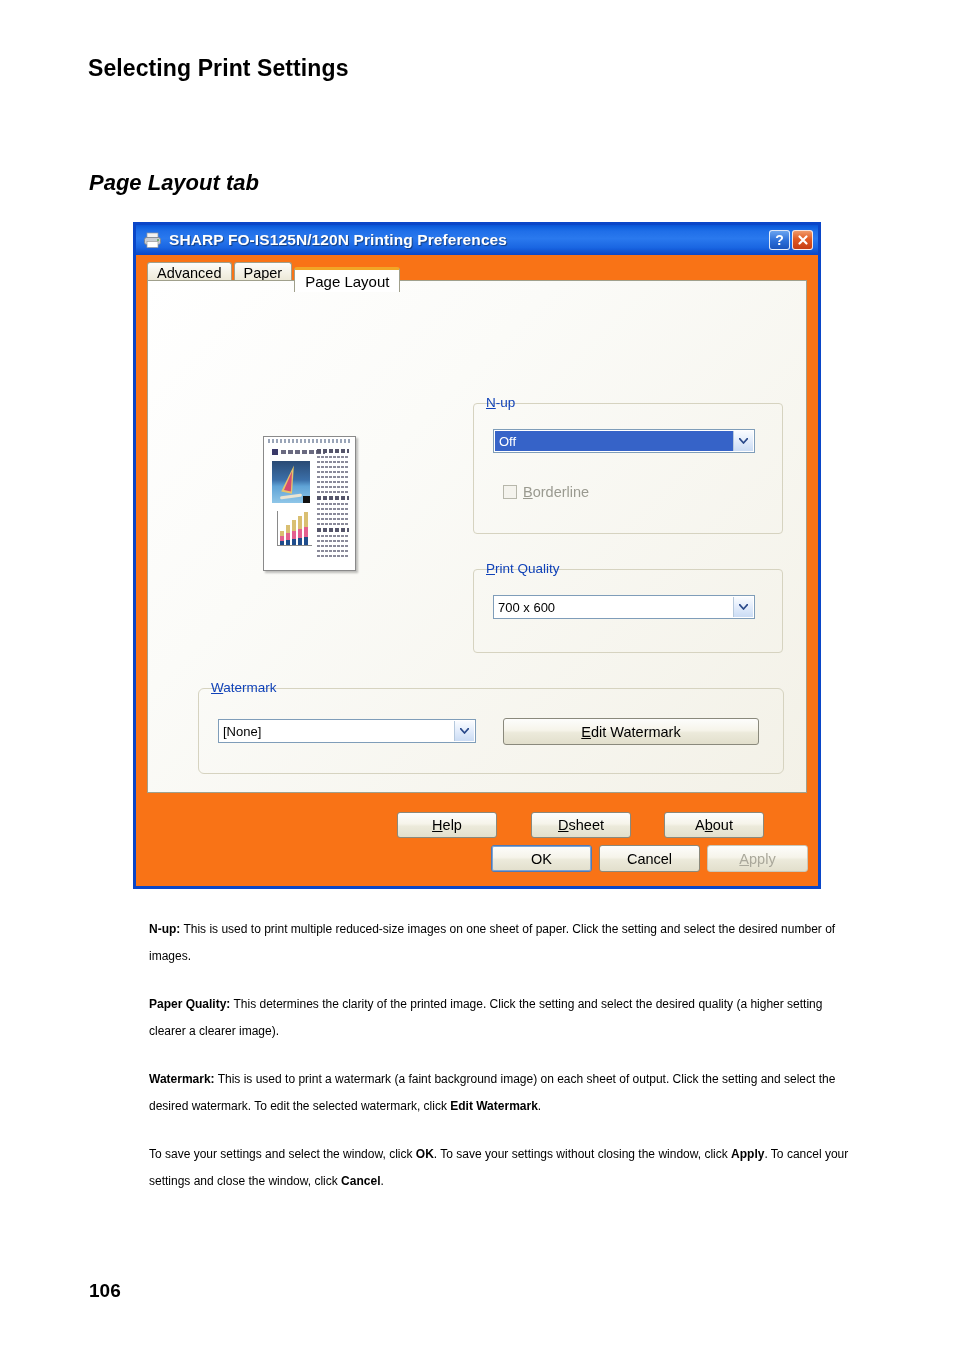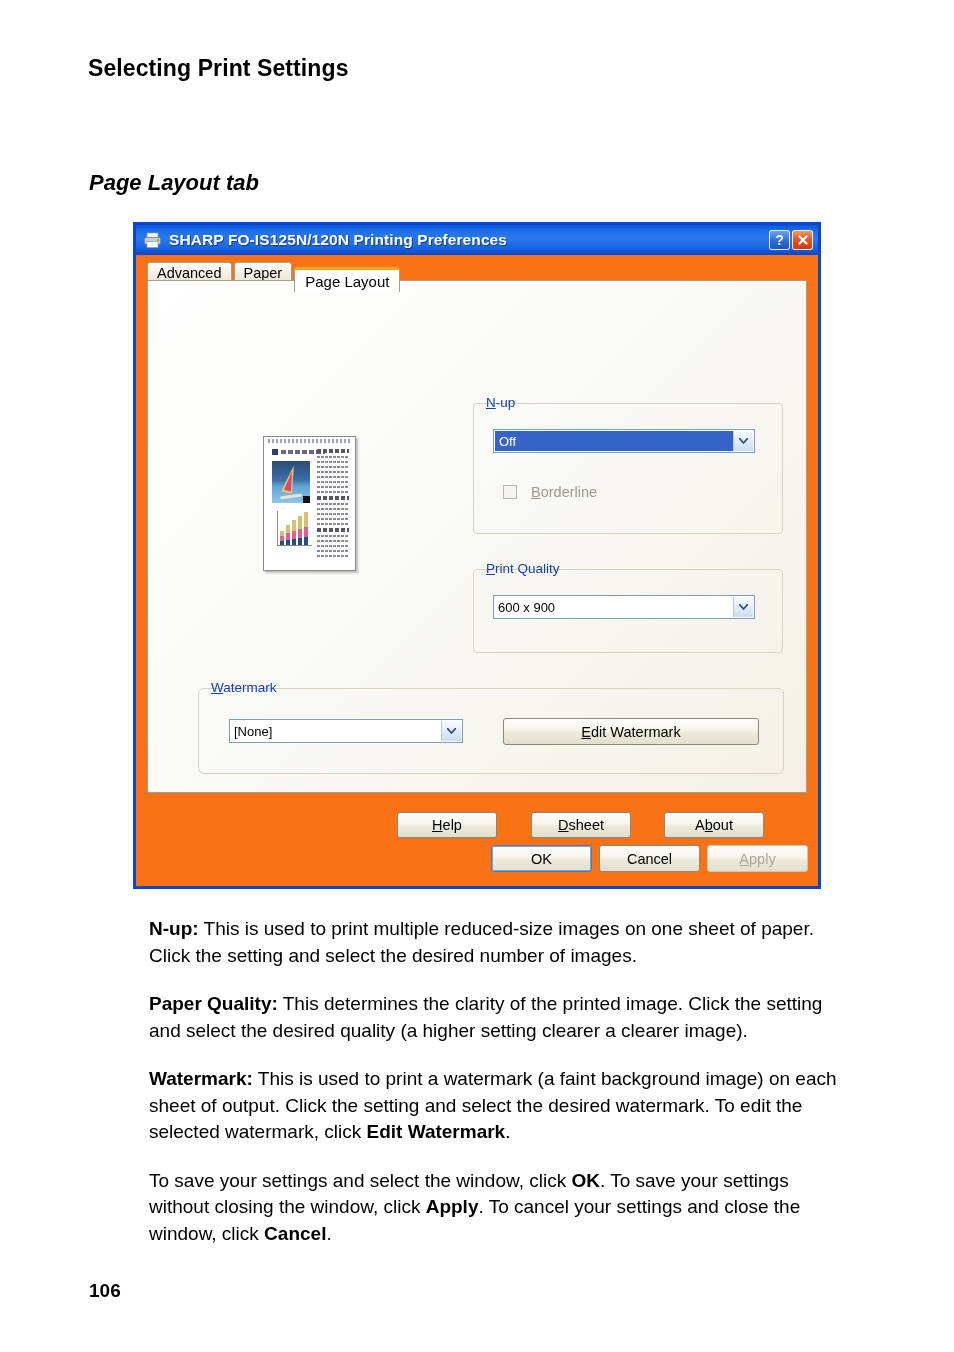--- a/index.html
+++ b/index.html
@@ -42,21 +42,21 @@
   }
 
   
   .body-copy {
     position: absolute;
     left: 149px;
     top: 916px;
     width: 700px;
   }
   .para {
-    font-size: 19px;
+    font-size: 12px;
     line-height: 26.5px;
     margin: 0 0 22px 0;
     text-align: left;
   }
   .para:last-child { margin-bottom: 0; }
   .para b { font-weight: bold; }
 
   
   .dialog {
     position: absolute;
@@ -216,27 +216,27 @@
     flex: 0 0 19px;
     background: linear-gradient(to bottom,#fafcff,#e2ecfb 50%,#cbdcf4);
     border-left: 1px solid #b6c9dd;
     display: flex; align-items: center; justify-content: center;
     margin: 1px 1px 1px 0;
   }
   .combo .arrow svg { display: block; }
 
   .combo-nup      { left: 345px; top: 148px; width: 262px; }
   .combo-quality  { left: 345px; top: 314px; width: 262px; }
-  .combo-wm       { left: 81px;  top: 438px; width: 234px; justify-content: center; }
+  .combo-wm       { left: 70px;  top: 438px; width: 258px; justify-content: center; }
 
   
   .checkrow {
     position: absolute;
     left: 355px; top: 203px;
-    display: flex; align-items: center; gap: 14px;
+    display: flex; align-items: center; gap: 6px;
   }
   .checkbox {
     width: 14px; height: 14px;
     border: 1px solid #b7b7ab;
     background: #f4f3ed;
     box-sizing: border-box;
   }
   .checkrow .cb-label {
     font-size: 14.5px;
     color: #9a9a90;
@@ -462,21 +462,21 @@
     </div>
     <div class="checkrow">
       <span class="checkbox"></span>
       <span class="cb-label"><span style="text-decoration:underline">B</span><span>orderline</span></span>
     </div>
 
     <div class="group grp-quality">
       <span class="legend"><span class="acc">P</span><span>rint Quality</span></span>
     </div>
     <div class="combo combo-quality">
-      <span class="val">600 x 900</span>
+      <span class="val">700 x 600</span>
       <span class="arrow">
         <svg width="9" height="6" viewBox="0 0 9 6">
             <path d="M0.5 0.5 L4.5 5 L8.5 0.5" fill="none" stroke="#2a4a8a" stroke-width="1.7" stroke-linecap="round" stroke-linejoin="round"></path>
           </svg>
       </span>
     </div>
 
     <div class="group grp-watermark">
       <span class="legend"><span class="acc">W</span><span>atermark</span></span>
     </div>

